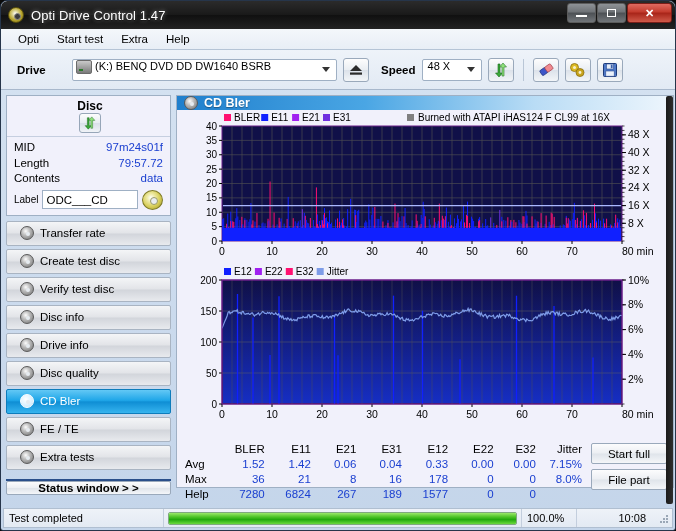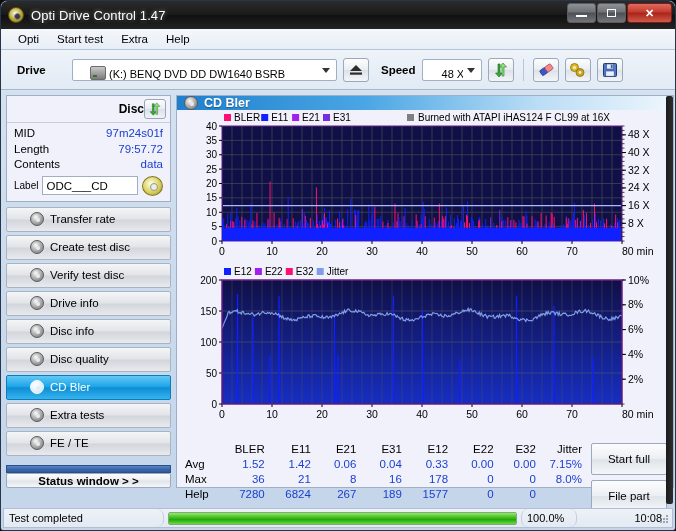--- a/index.html
+++ b/index.html
@@ -69,21 +69,21 @@
   .toolbar {
     height:40px; display:flex; align-items:center;
     padding:0 8px;
     background:linear-gradient(180deg,#eef3f9 0%,#e2eaf4 100%);
     border-bottom:1px solid #a8b8cc;
     gap:6px;
   }
   .tb-label { font-weight:bold; font-size:11.5px; color:#000; }
   .combo {
     height:22px; border:1px solid #9fb0c4; background:#fff;
-    display:flex; align-items:flex-end; padding:0 2px 0 17px;
+    display:flex; align-items:flex-start; padding:0 2px 0 3px;
     border-radius:2px; position:relative;
   }
   .combo .arrow {
     margin-left:auto; width:16px; height:19px;
     display:flex; align-items:center; justify-content:center;
   }
   .caret { width:0;height:0;border-left:4px solid transparent;border-right:4px solid transparent;border-top:5px solid #333; }
   .drive-combo { width:265px; margin-left:5px; }
   .speed-combo { width:60px; }
   .drive-ico {
@@ -100,23 +100,24 @@
   }
   .tb-sep { width:1px;height:22px;background:#b9c6d6;margin:0 3px; }
   
   .body { display:flex; height:398px; padding:5px 5px 0 5px; gap:5px; }
   .sidebar { width:165px; flex:0 0 auto; display:flex; flex-direction:column; }
   .disc-panel {
     border:1px solid #9fb0c4; background:#f1f1fb;
     padding:0; margin-bottom:5px;
   }
   .disc-head {
-    display:flex; align-items:center; justify-content:flex-end;
+    display:flex; align-items:center; justify-content:flex-start;
     padding:3px 4px 3px 7px; border-bottom:1px solid #c6cfe0;
     background:#f1f1fb;
+    flex-direction:column;
   }
   .disc-head .t { font-weight:bold; font-size:12px; color:#000; }
   .mini-btn {
     width:22px;height:20px;border:1px solid #97a6b8;border-radius:3px;
     background:linear-gradient(180deg,#fdfdfd 0%,#e7ecf2 50%,#d9e0e9 51%,#f0f3f7 100%);
     display:flex;align-items:center;justify-content:center;
   }
   .disc-rows { padding:3px 7px 5px 7px; }
   .drow { display:flex; justify-content:space-between; line-height:15.5px; font-size:11.5px; }
   .drow .k { color:#000; }
@@ -128,21 +129,21 @@
     font-size:11.5px; padding:0 3px; display:flex; align-items:center; color:#000;
   }
   .cd-ico {
     width:21px;height:20px;border-radius:50%;
     background:radial-gradient(circle at 42% 38%, #ffffff 0%, #eeeaa6 25%, #d8cf5c 55%, #9e9422 100%);
     border:1px solid #7e7a28; position:relative; flex:0 0 auto;
   }
   .cd-ico::after{content:"";position:absolute;left:7px;top:6.5px;width:6px;height:6px;border-radius:50%;background:#e9edf2;border:1px solid #9a9a6a;}
   .navlist { display:flex; flex-direction:column; gap:3px; }
   .navitem {
-    height:25px; display:flex; align-items:center; gap:6px; padding-left:23px;
+    height:25px; display:flex; align-items:center; gap:6px; padding-left:13px;
     border:1px solid #a9b4c2; border-radius:2px;
     background:linear-gradient(180deg,#f4f5f7 0%,#e2e4e8 48%,#d2d5db 52%,#e8eaee 100%);
     font-size:11.5px; color:#000;
   }
   .navitem.active {
     background:linear-gradient(180deg,#63c8f5 0%,#1fa6e8 45%,#0f8ed4 52%,#36b4ef 100%);
     border-color:#0d7cbb; color:#fff;
   }
   .nav-ico {
     width:14px;height:14px;border-radius:50%;
@@ -181,43 +182,43 @@
   .stats-table { border-collapse:collapse; margin-left:4px; }
   .stats-table td, .stats-table th {
     font-size:11.5px; font-weight:normal; padding:0 3px; height:15px; text-align:right;
     white-space:nowrap;
   }
   .stats-table th { color:#000; }
   .stats-table td.rowlab { color:#000; text-align:left; width:42px; padding-left:4px; }
   .stats-table td.num { color:#1a3fd0; }
   .stats-btns { margin-left:auto; display:flex; flex-direction:column; gap:5px; padding:2px 6px 0 6px; }
   .sbtn {
-    width:76px;height:32px;border:1px solid #9aa9bb;border-radius:2px;
+    width:76px;height:21px;border:1px solid #9aa9bb;border-radius:2px;
     background:linear-gradient(180deg,#fcfcfd 0%,#eceff3 48%,#dfe4ea 52%,#f4f6f9 100%);
     display:flex;align-items:center;justify-content:center;font-size:11.5px;color:#000;
   }
   
   .statusbar {
     position:absolute; left:2px; right:2px; bottom:2px; height:20px;
     display:flex; align-items:center;
     background:linear-gradient(180deg,#eef2f8 0%,#e3eaf3 100%);
     border:1px solid #b0bfd1;
   }
-  .sb-cell { height:18px; display:flex; align-items:center; padding:0 5px; font-size:11px; color:#000;border-radius:7px; }
+  .sb-cell { height:18px; display:flex; align-items:center; padding:0 5px; font-size:11px; color:#000; }
   .sb-text { width:160px; border-right:1px solid #c3cedd; }
   .sb-prog { flex:1; display:flex; align-items:center; padding:0 4px; }
   .progress {
     flex:1; height:13px; border:1px solid #7fa87f; border-radius:2px; background:#e9f3e9; overflow:hidden;
   }
   .progress > i {
     display:block; height:100%;
     background:linear-gradient(180deg,#9ae86a 0%,#4ec428 35%,#22a80d 60%,#6ada3c 100%);
   }
   .sb-pct { width:56px; justify-content:flex-start; border-left:1px solid #c3cedd; border-right:1px solid #c3cedd; }
-  .sb-time { width:95px; justify-content:flex-end; padding-right:10px; }
+  .sb-time { width:95px; justify-content:flex-end; padding-right:26px; }
   .grip { position:absolute; right:3px; bottom:3px; width:11px; height:11px; }
   .grip i { position:absolute; width:2px;height:2px;background:#9aa7b6; }
   
   .vscroll {
     position:absolute; right:2px; top:95px; width:7px; bottom:26px;
     background:linear-gradient(90deg,#1a1a1a,#2e2e2e);
     border-radius:2px;
   }
   text { font-family:"Liberation Sans", sans-serif; }
 </style>
@@ -347,41 +348,41 @@
         <div class="navitem">
           <span class="nav-ico"></span>
           <span>Create test disc</span>
         </div>
         <div class="navitem">
           <span class="nav-ico"></span>
           <span>Verify test disc</span>
         </div>
         <div class="navitem">
           <span class="nav-ico"></span>
-          <span>Drive info</span>
+          <span>Disc info</span>
         </div>
         <div class="navitem">
           <span class="nav-ico"></span>
-          <span>Disc info</span>
+          <span>Drive info</span>
         </div>
         <div class="navitem">
           <span class="nav-ico"></span>
           <span>Disc quality</span>
         </div>
         <div class="navitem active">
           <span class="nav-ico"></span>
           <span>CD Bler</span>
         </div>
         <div class="navitem">
           <span class="nav-ico"></span>
-          <span>Extra tests</span>
+          <span>FE / TE</span>
         </div>
         <div class="navitem">
           <span class="nav-ico"></span>
-          <span>FE / TE</span>
+          <span>Extra tests</span>
         </div>
       </div>
 
       <div class="nav-spacer"></div>
       <div class="blue-strip"></div>
       <div class="status-btn">Status window &gt; &gt;</div>
     </div>
 
     <div class="main">
       <div class="main-head">

